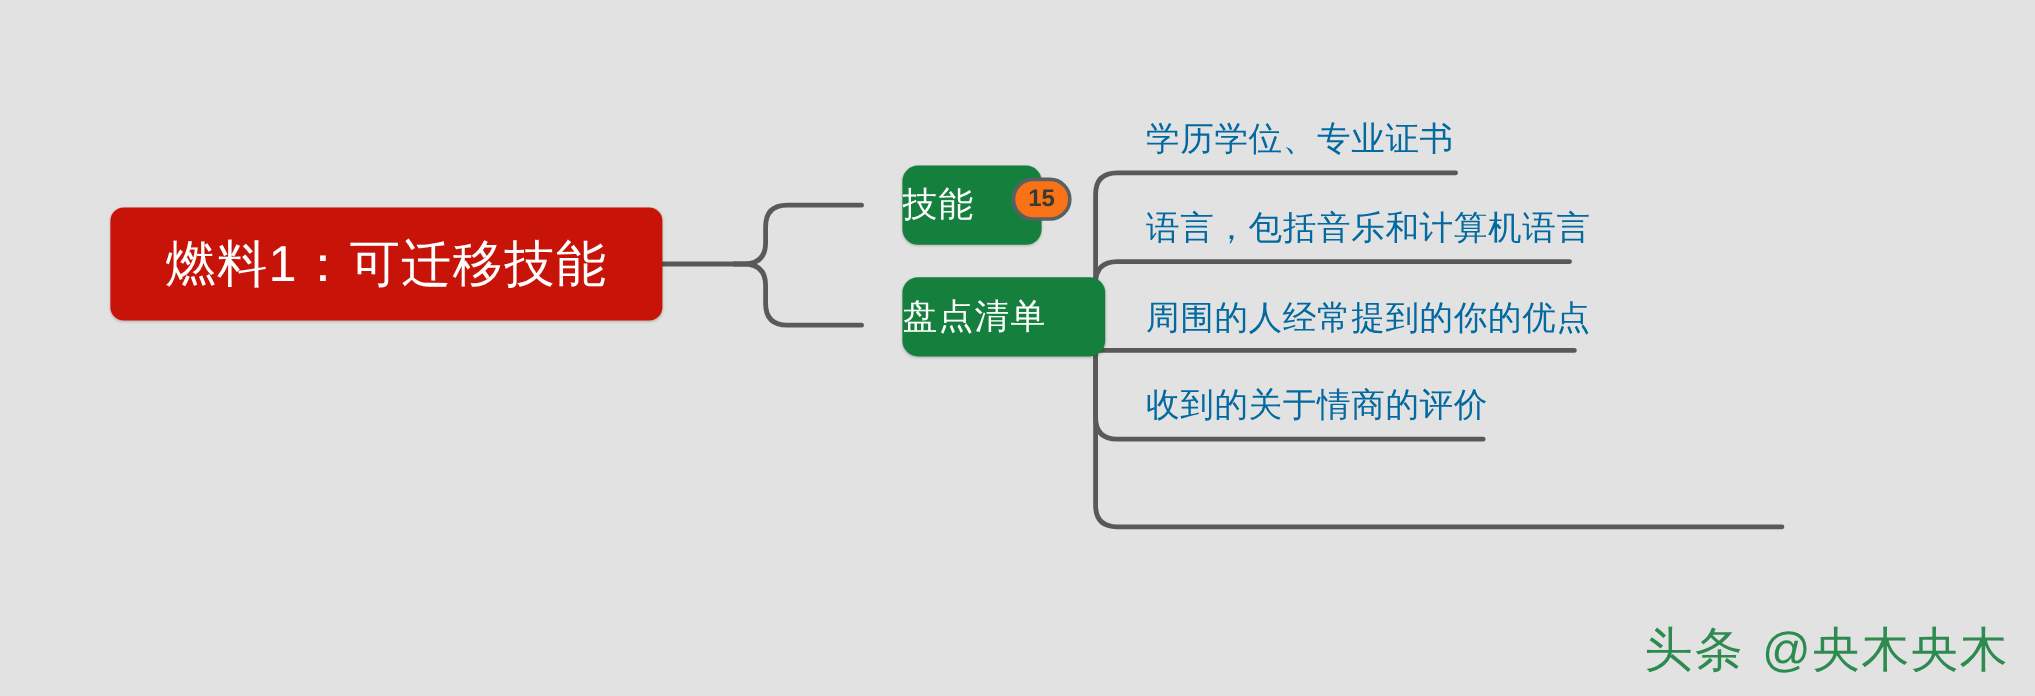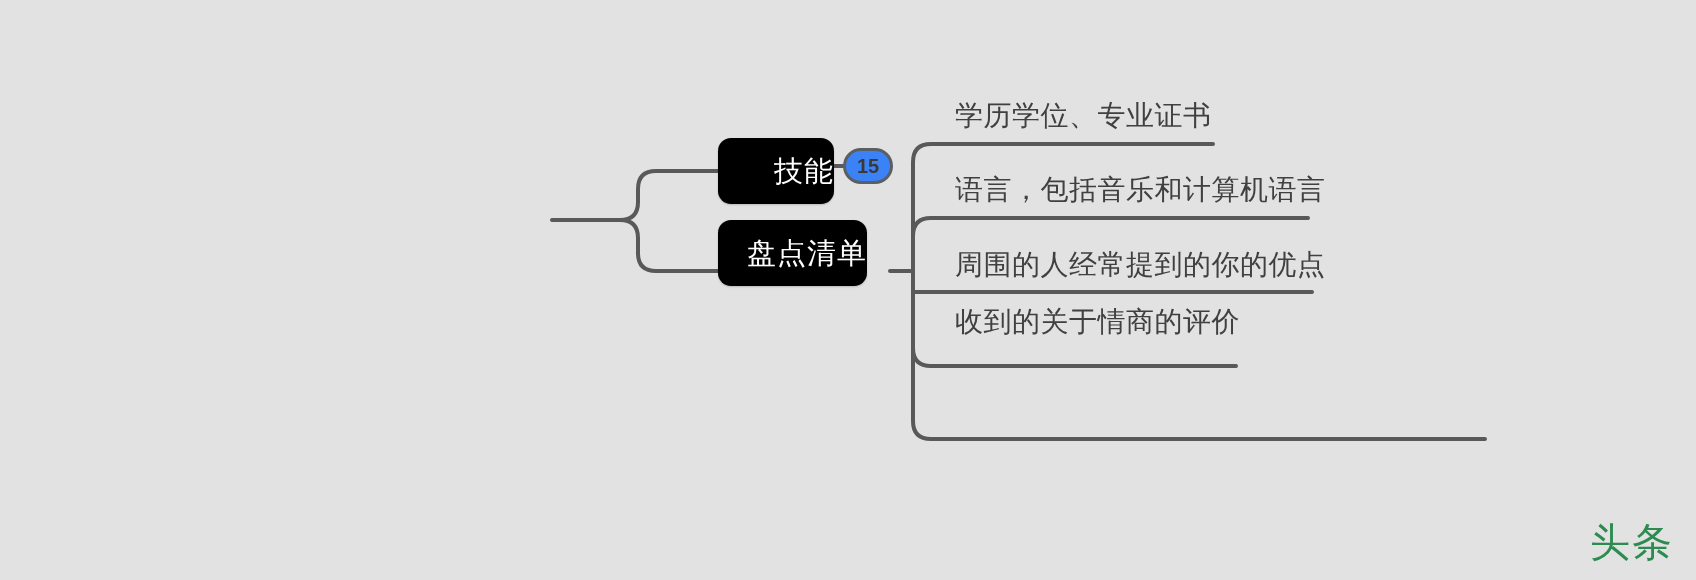--- a/index.html
+++ b/index.html
@@ -46,56 +46,57 @@
     color: #ffffff;
     font-size: 42px;
     letter-spacing: 1px;
     line-height: 1;
     white-space: nowrap;
   }
 
   
   .branch-node {
     position: absolute;
-    background: #000000;
+    background: #15803d;
     border-radius: 13px;
     display: flex;
     align-items: center;
-    justify-content: flex-end;
+    justify-content: flex-start;
     box-shadow: 0 1px 2px rgba(0,0,0,0.18);
+    margin-left: 34px;
   }
   .branch-label {
     color: #ffffff;
     font-size: 29px;
     line-height: 1;
     white-space: nowrap;
     letter-spacing: 1px;
   }
   #branch-skill {
     left: 718px;
     top: 138px;
     width: 116px;
     height: 66px;
   }
   #branch-list {
     left: 718px;
-    top: 220px;
-    width: 149px;
+    top: 231px;
+    width: 169px;
     height: 66px;
   }
 
   
   .count-badge {
     position: absolute;
     left: 843px;
     top: 148px;
     width: 50px;
     height: 36px;
     border-radius: 18px;
-    background: #3b82f6;
+    background: #f97316;
     border: 3px solid #5a5f63;
     display: flex;
     align-items: center;
     justify-content: center;
     box-sizing: border-box;
   }
   .count-badge-text {
     color: #3a3a35;
     font-size: 20px;
     font-weight: bold;
@@ -103,30 +104,30 @@
   }
 
   
   .leaf {
     position: absolute;
     display: flex;
     align-items: flex-start;
     white-space: nowrap;
   }
   .leaf-label {
-    color: #404040;
+    color: #0369a1;
     font-size: 28px;
     line-height: 1.15;
     letter-spacing: 0.5px;
     padding-left: 13px;
   }
   #leaf-0 { left: 942px; top: 100px; }
   #leaf-1 { left: 942px; top: 174px; }
   #leaf-2 { left: 942px; top: 249px; }
-  #leaf-3 { left: 942px; top: 306px; align-items: flex-end; }
+  #leaf-3 { left: 942px; top: 322px; align-items: flex-end; }
   #leaf-4 { left: 942px; top: 395px; }
 
   
   .watermark {
     position: absolute;
     right: 22px;
     bottom: 18px;
     display: flex;
     align-items: baseline;
     color: #15803d;
@@ -167,20 +168,23 @@
       <path d="M913 271 L913 236 Q913 218 931 218 L1308 218"></path>
 
       <path d="M913 271 L913 292 L1312 292"></path>
 
       <path d="M913 271 L913 348 Q913 366 931 366 L1236 366"></path>
 
       <path d="M913 271 L913 421 Q913 439 931 439 L1485 439"></path>
     </g>
   </svg>
 
+  <div class="root-node">
+    <span class="root-label">燃料1：可迁移技能</span>
+  </div>
 
   <div class="branch-node" id="branch-skill">
     <span class="branch-label">技能</span>
   </div>
 
   <div class="count-badge">
     <span class="count-badge-text">15</span>
   </div>
 
   <div class="branch-node" id="branch-list">
@@ -195,15 +199,16 @@
   </div>
   <div class="leaf" id="leaf-1">
     <span class="leaf-label">语言，包括音乐和计算机语言</span>
   </div>
   <div class="leaf" id="leaf-3">
     <span class="leaf-label">收到的关于情商的评价</span>
   </div>
 
   <div class="watermark">
     <span class="wm-brand">头条</span>
+    <span class="wm-handle">@央木央木</span>
   </div>
 
 </div>
 
 </body></html>

